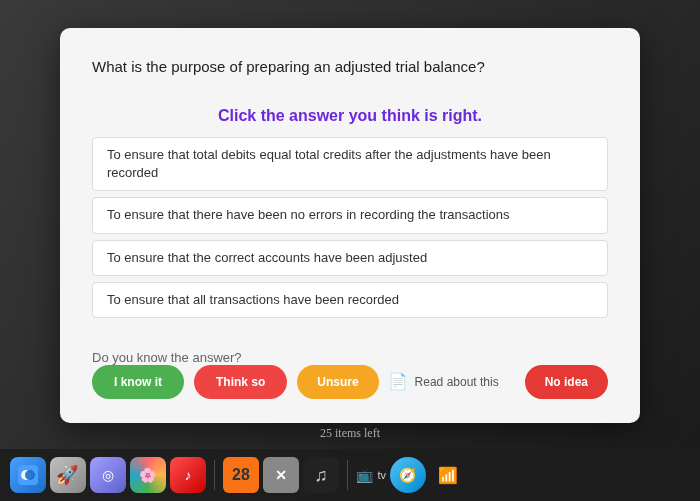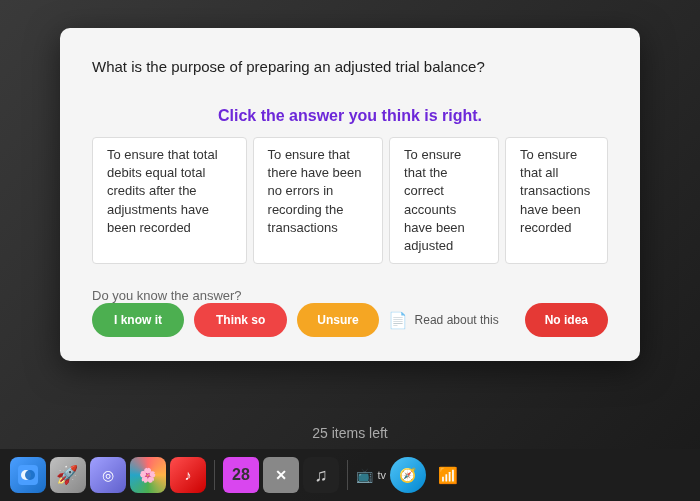--- a/index.html
+++ b/index.html
@@ -41,23 +41,23 @@
     .instruction {
       text-align: center;
       font-size: 16px;
       font-weight: 600;
       color: #6d28d9;
       margin-bottom: 12px;
     }
 
     .answer-options {
       display: flex;
-      flex-direction: row;
+      flex-direction: column;
       gap: 6px;
-      margin-bottom: 24px;
+      margin-bottom: 32px;
     }
 
     .answer-option {
       background: #fff;
       border: 1px solid #ddd;
       border-radius: 4px;
       padding: 8px 14px;
       font-size: 13px;
       color: #333;
       cursor: pointer;
@@ -154,21 +154,21 @@
     .taskbar-divider {
       width: 1px;
       height: 30px;
       background: rgba(255,255,255,0.2);
       margin: 0 4px;
     }
 
     .taskbar-date-block {
       width: 36px;
       height: 36px;
-      background: #d946ef;
+      background: #f97316;
       border-radius: 6px;
       display: flex;
       flex-direction: column;
       align-items: center;
       justify-content: center;
       font-size: 9px;
       color: #333;
       font-weight: 600;
     }
 
@@ -177,22 +177,23 @@
       font-weight: 700;
       color: #333;
       line-height: 1;
     }
 
     .items-left-label {
       position: absolute;
       bottom: 60px;
       left: 50%;
       transform: translateX(-50%);
-      font-size: 14px;
+      font-size: 12px;
       color: #aaa;
+      font-family: Liberation Serif, serif;
     }
 
     .taskbar-x {
       width: 36px;
       height: 36px;
       background: #888;
       border-radius: 6px;
       display: flex;
       align-items: center;
       justify-content: center;

